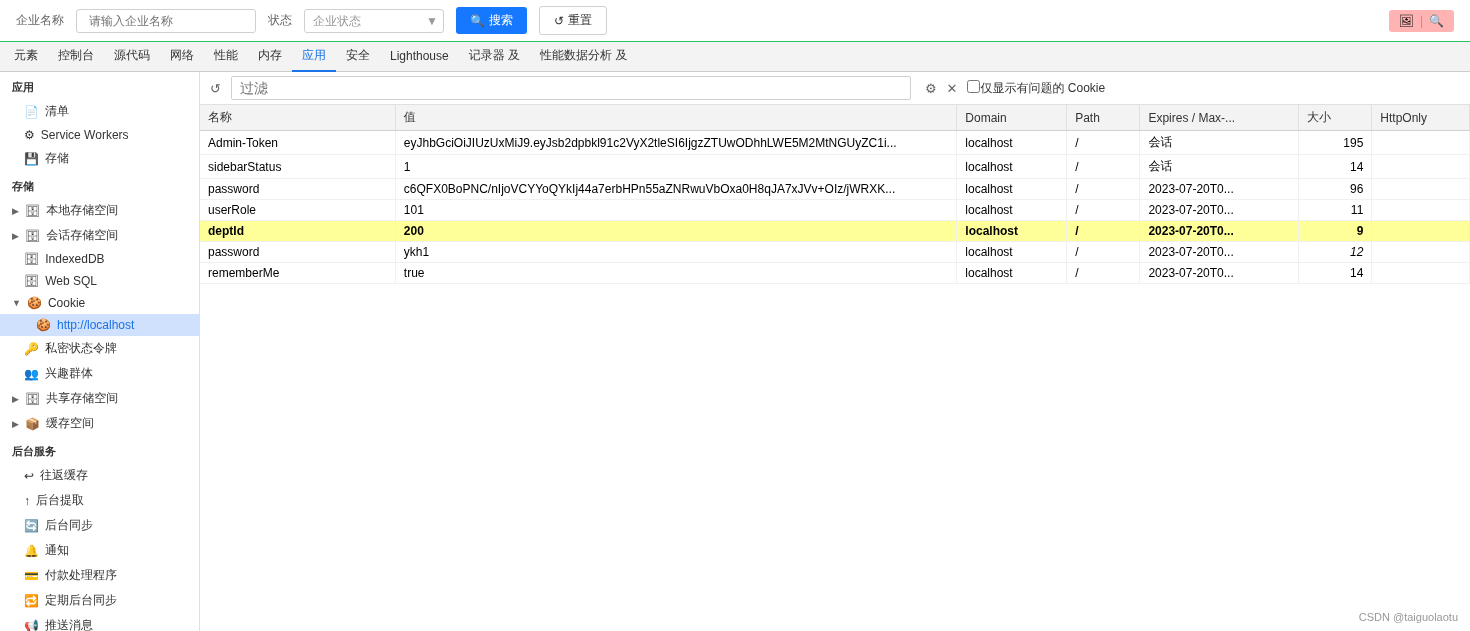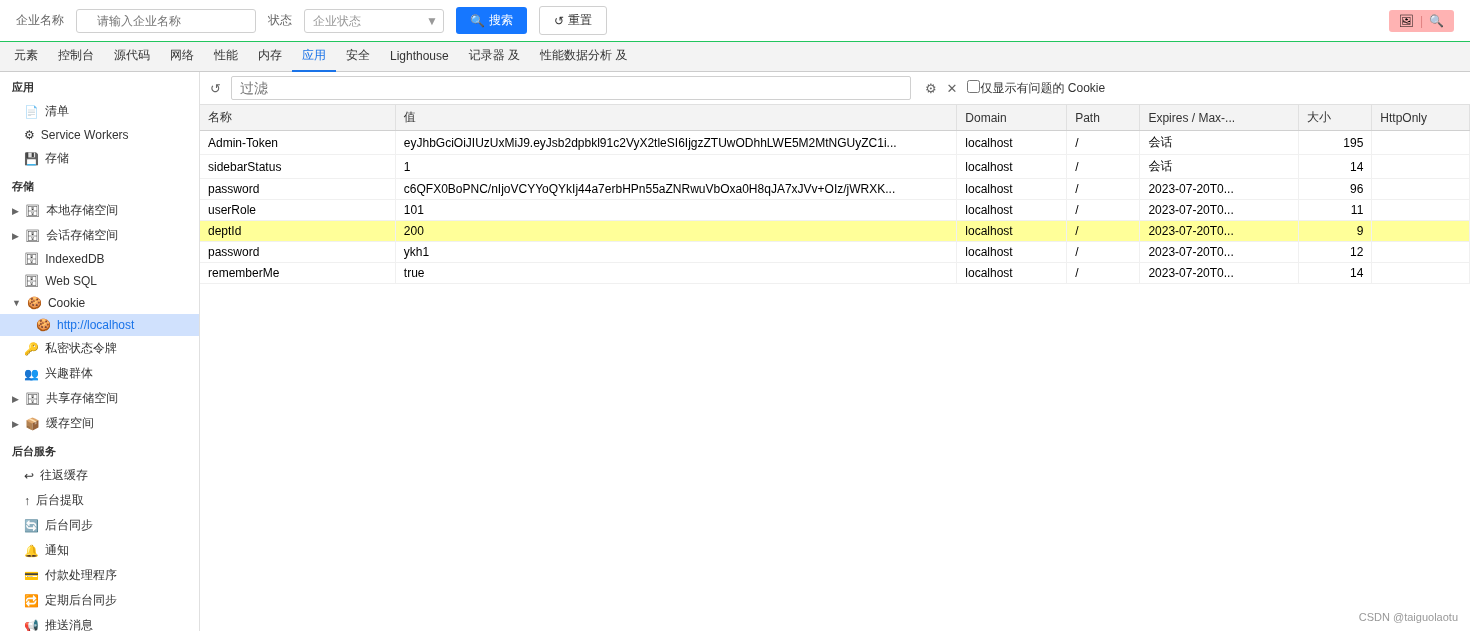--- a/index.html
+++ b/index.html
@@ -12,21 +12,21 @@
       border-bottom: 1px solid #22c55e;
       display: flex;
       align-items: center;
       padding: 0 16px;
       gap: 12px;
     }
     .top-bar-label { color: #666; font-size: 12px; }
     .top-bar-input {
       border: 1px solid #d0d0d0;
       border-radius: 3px;
-      padding: 4px 20px;
+      padding: 4px 12px;
       width: 180px;
       font-size: 12px;
       color: #999;
     }
     .top-bar-select-wrapper {
       position: relative;
       display: flex;
       align-items: center;
     }
     .top-bar-select {
@@ -234,21 +234,21 @@
     }
     .cookie-table td {
       border-bottom: 1px solid #f0f0f0;
       border-right: 1px solid #f0f0f0;
       padding: 3px 8px;
       white-space: nowrap;
       overflow: hidden;
       text-overflow: ellipsis;
       max-width: 0;
     }
-    .cookie-table tr.highlighted td { background: #ffff99; }
+    .cookie-table tr.highlighted td { background: #ffff99; font-weight: bold; }
     .col-name { width: 160px; }
     .col-value { width: 460px; }
     .col-domain { width: 90px; }
     .col-path { width: 60px; }
     .col-expires { width: 130px; }
     .col-size { width: 60px; text-align: right; }
     .col-httponly { width: 80px; }
 
     
     .watermark {
@@ -496,21 +496,21 @@
                 <td class="col-expires">2023-07-20T0...</td>
                 <td class="col-size" style="text-align: right;">9</td>
                 <td class="col-httponly"></td>
               </tr>
               <tr>
                 <td class="col-name">password</td>
                 <td class="col-value">ykh1</td>
                 <td class="col-domain">localhost</td>
                 <td class="col-path">/</td>
                 <td class="col-expires">2023-07-20T0...</td>
-                <td class="col-size" style="text-align: right;">12</td>
+                <td class="col-size" style="text-align: right; font-style: italic;">12</td>
                 <td class="col-httponly"></td>
               </tr>
               <tr>
                 <td class="col-name">rememberMe</td>
                 <td class="col-value">true</td>
                 <td class="col-domain">localhost</td>
                 <td class="col-path">/</td>
                 <td class="col-expires">2023-07-20T0...</td>
                 <td class="col-size" style="text-align: right;">14</td>
                 <td class="col-httponly"></td>

